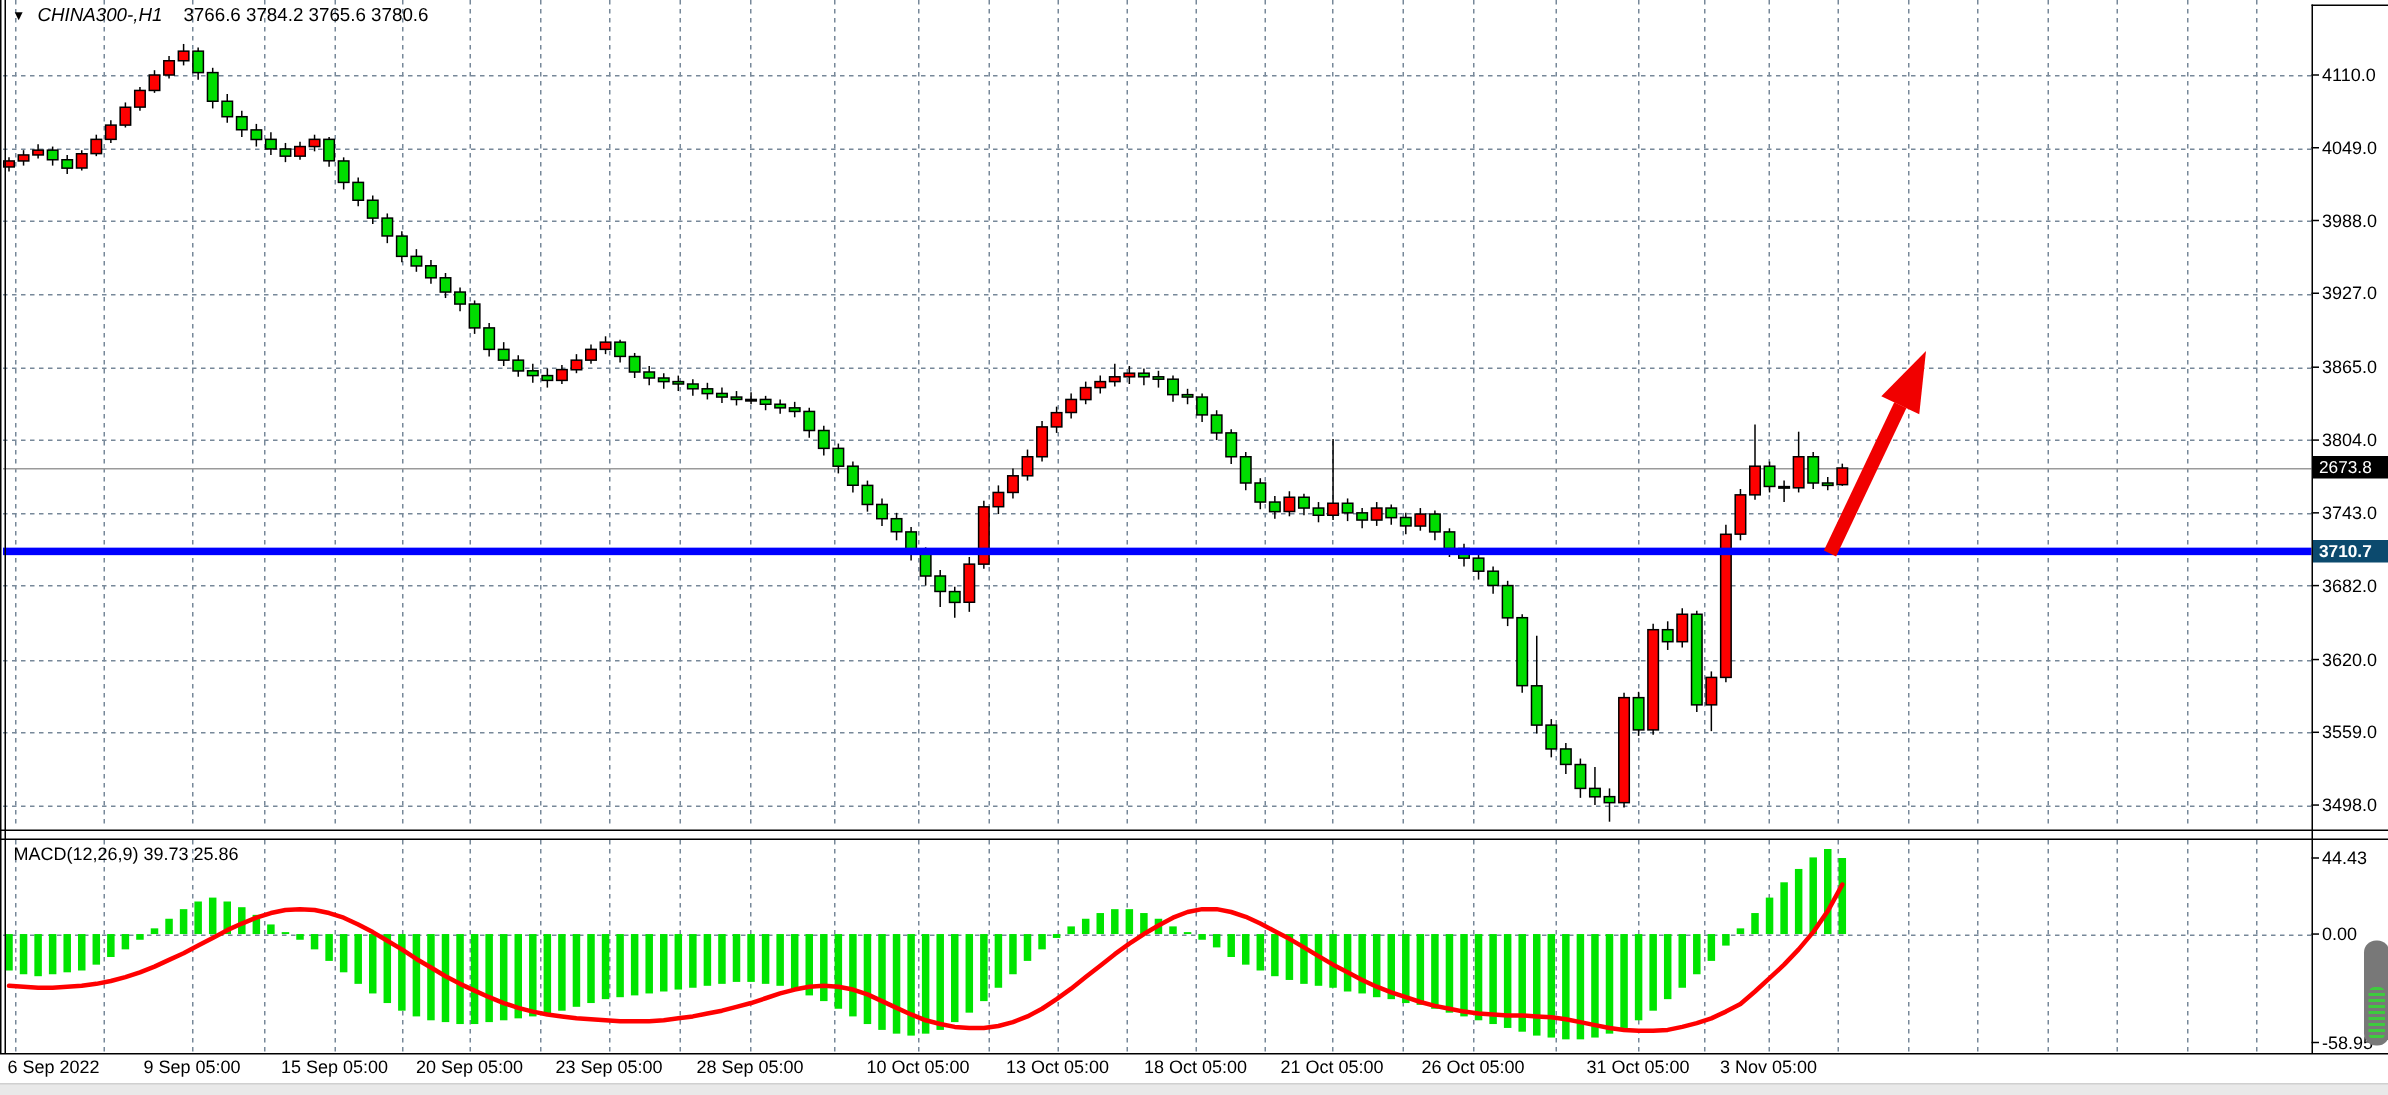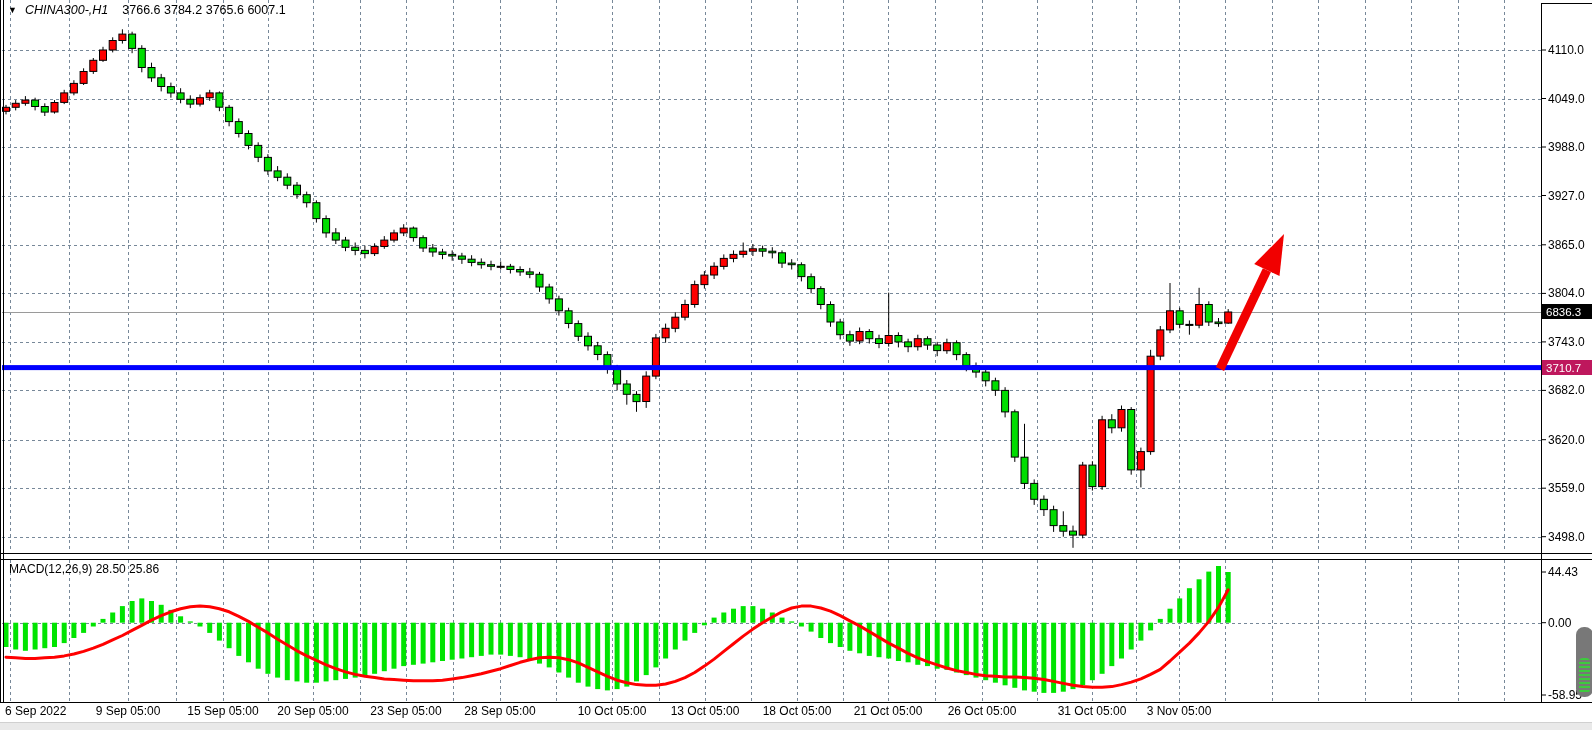--- a/index.html
+++ b/index.html
@@ -549,29 +549,29 @@
         <text class="axis-text" x="888" y="715" text-anchor="middle">21 Oct 05:00</text>
         <text class="axis-text" x="982" y="715" text-anchor="middle">26 Oct 05:00</text>
         <text class="axis-text" x="1092" y="715" text-anchor="middle">31 Oct 05:00</text>
         <text class="axis-text" x="1179" y="715" text-anchor="middle">3 Nov 05:00</text>
       </g>
     </svg>
 
   <div class="ttl">
     <span class="tri">▼</span>
     <span class="sym">CHINA300-,H1</span>
-    <span>3766.6 3784.2 3765.6 6007.1</span>
+    <span>3766.6 3784.2 3765.6 3780.6</span>
   </div>
 
-  <div class="macdlbl">MACD(12,26,9) 28.50 25.86</div>
+  <div class="macdlbl">MACD(12,26,9) 39.73 25.86</div>
 
   <div class="badge" id="badge-current" style="top: 304.462px; background: rgb(0, 0, 0);">
-    <span>6836.3</span>
+    <span>2673.8</span>
   </div>
-  <div class="badge" id="badge-hline" style="top: 360.051px; background: #be185d;">
+  <div class="badge" id="badge-hline" style="top: 360.051px; background: #0c4a6e; font-weight: bold;">
     <span>3710.7</span>
   </div>
 
   <div class="thumb">
       <div class="stripes"></div>
     </div>
   <div class="strip"></div>
 </div>
 
 </body></html>

